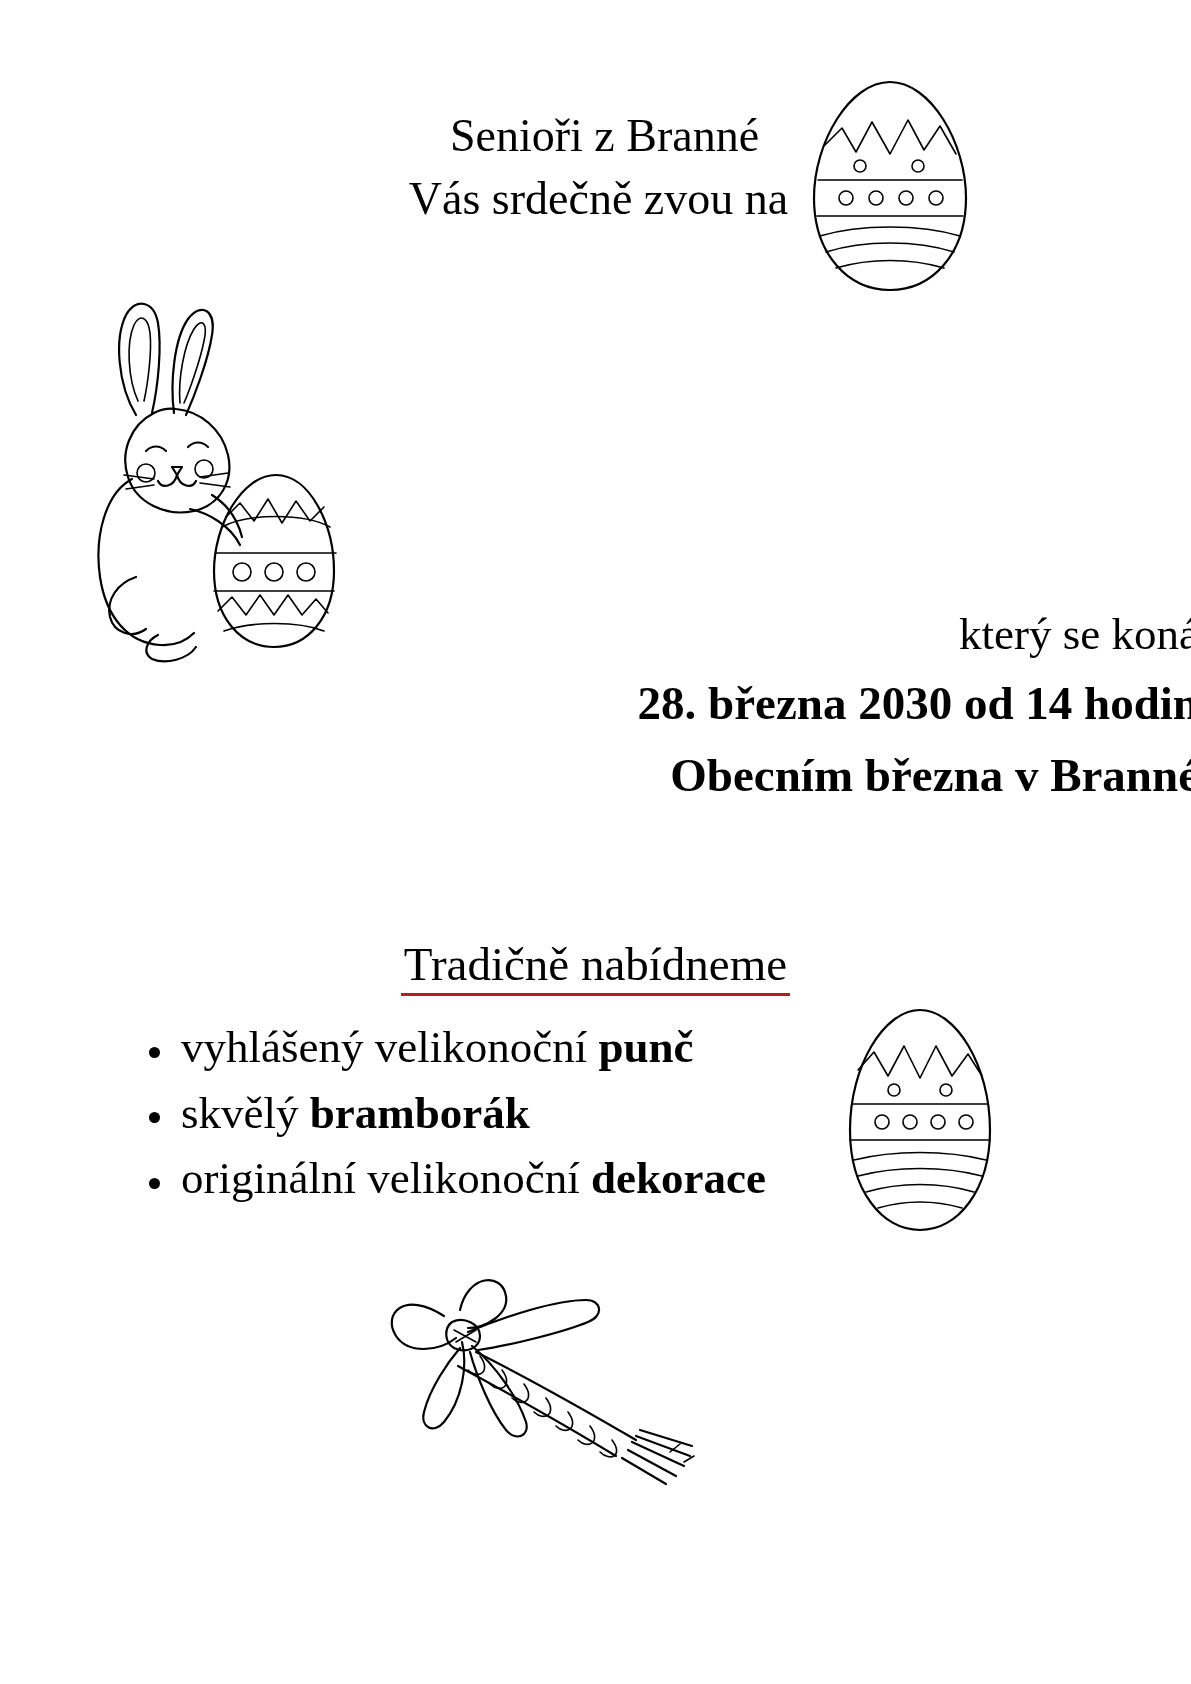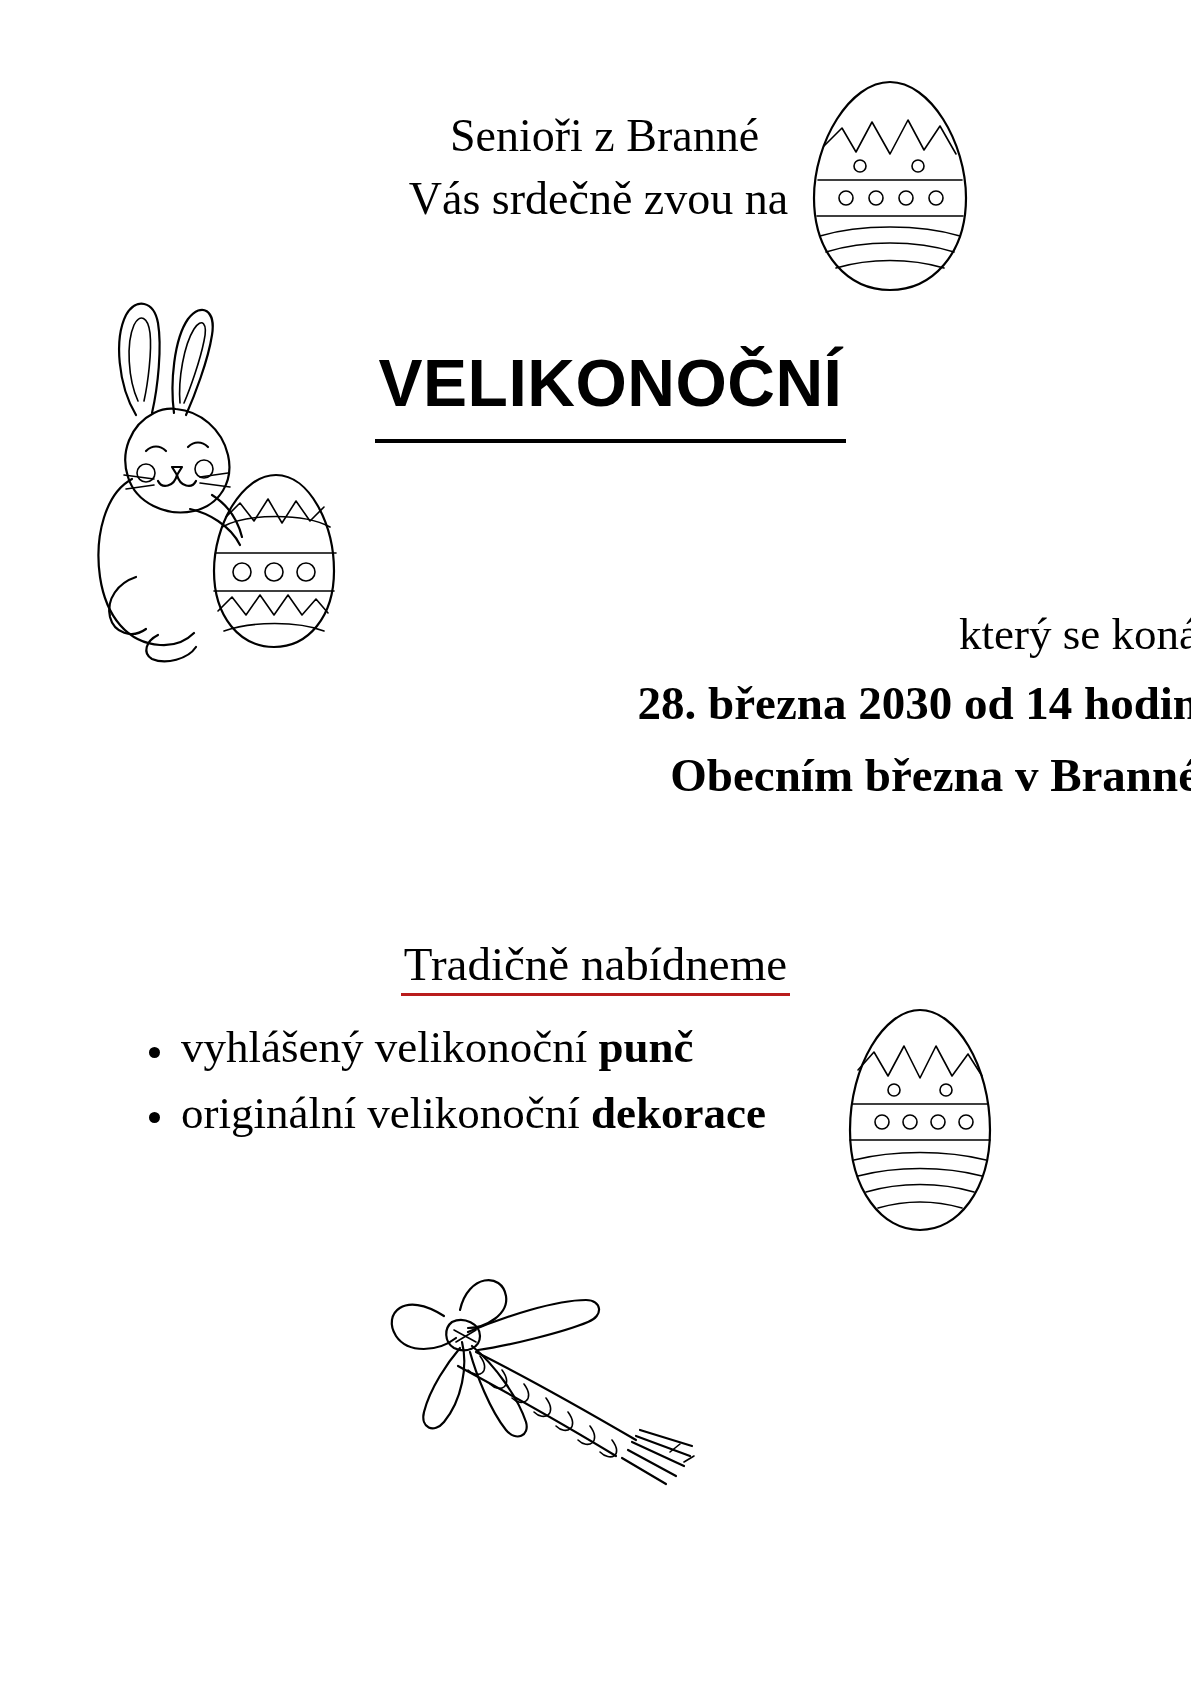--- a/index.html
+++ b/index.html
@@ -156,21 +156,20 @@
       <circle class="s-thin" cx="146" cy="128" r="7"></circle>
       <circle class="s-thin" cx="70" cy="96" r="6"></circle>
       <circle class="s-thin" cx="128" cy="96" r="6"></circle>
       <path class="s-thin" d="M30 166 C70 154 130 154 170 166"></path>
       <path class="s-thin" d="M36 182 C74 170 126 170 164 182"></path>
       <path class="s-thin" d="M46 198 C80 188 120 188 154 198"></path>
     </svg>
   </div>
 
   <div class="title-block">
-    <span class="tline t1"><span>VELIKONOČNÍ</span></span>
   </div>
 
   <div class="art bunny">
     <svg viewBox="0 0 290 370" aria-hidden="true">
 
       <path class="s" d="M74 120 C56 90 52 44 64 20 C74 2 92 6 96 28 C100 52 96 92 90 118"></path>
       <path class="s-thin" d="M76 106 C66 84 64 48 72 30 C78 18 86 22 88 38 C90 56 86 88 82 106"></path>
       <path class="s" d="M112 118 C108 88 112 44 126 24 C140 6 154 16 150 40 C146 66 132 102 124 120"></path>
       <path class="s-thin" d="M118 108 C116 84 122 50 132 34 C140 22 146 28 142 46 C138 66 128 94 122 108"></path>
 
@@ -219,20 +218,24 @@
   </div>
 
   <div class="offer-heading">
     <span>Tradičně nabídneme</span>
   </div>
 
   <ul class="offer-list">
     <li>
       <span class="bullet"></span>
       <span>vyhlášený velikonoční </span><b>punč</b>
+    </li>
+    <li>
+      <span class="bullet"></span>
+      <span>skvělý </span><b>bramborák</b>
     </li>
     <li>
       <span class="bullet"></span>
       <span>originální velikonoční </span><b>dekorace</b>
     </li>
   </ul>
 
   <div class="art egg-mid">
     <svg viewBox="0 0 180 240" aria-hidden="true">
       <path class="s" d="M90 10 C126 10 160 66 160 130 C160 190 128 230 90 230 C52 230 20 190 20 130 C20 66 54 10 90 10 Z"></path>

